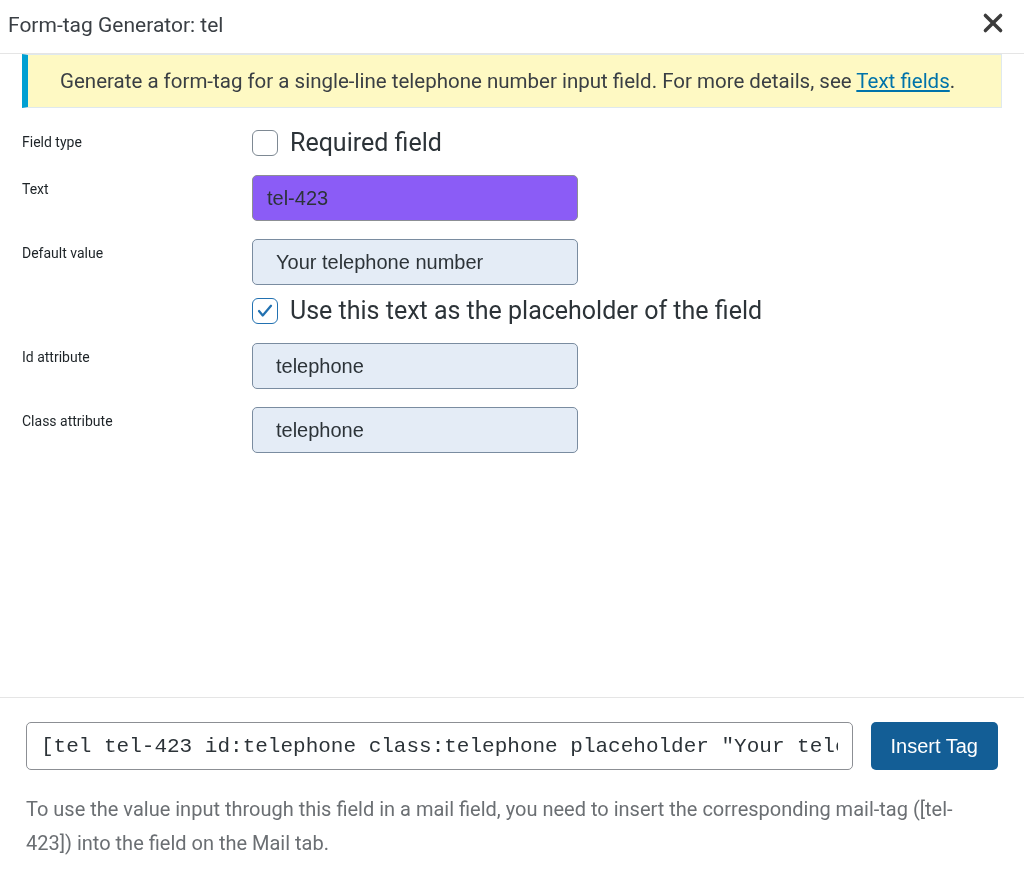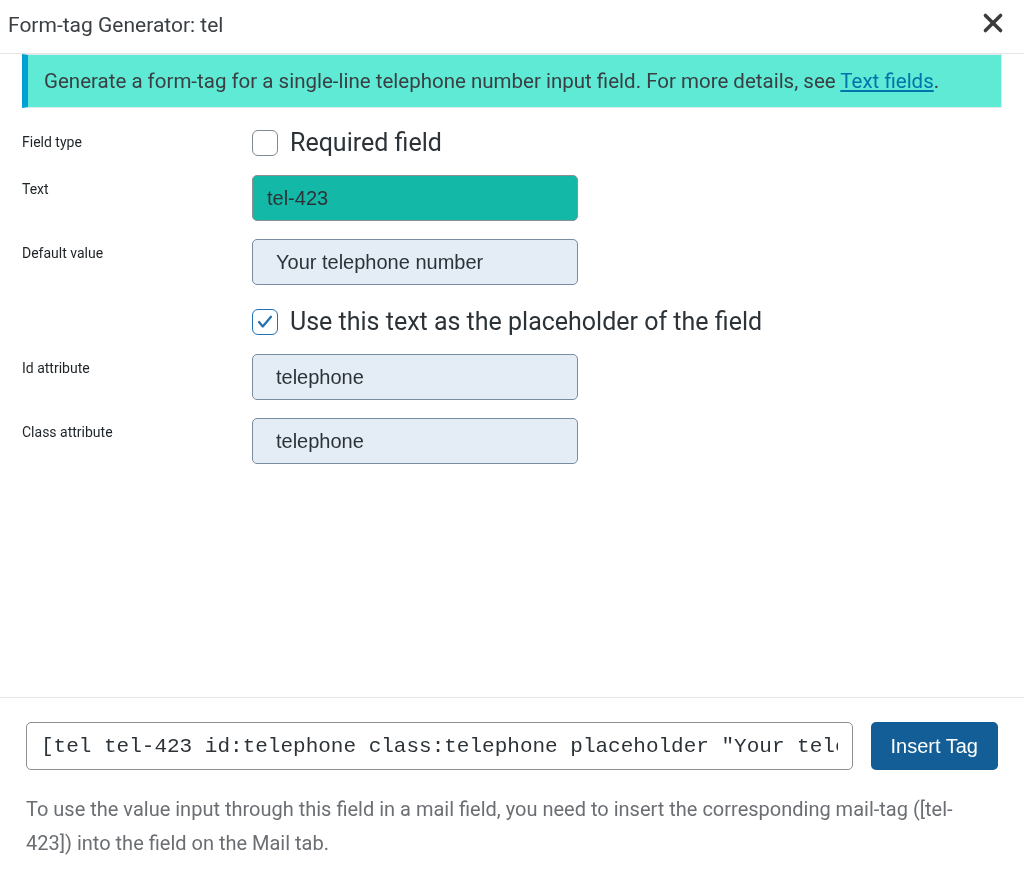--- a/index.html
+++ b/index.html
@@ -32,24 +32,24 @@
     font-size: 28px;
     line-height: 1;
   }
   .dialog-body {
     flex: 1;
     padding: 0 22px;
     overflow: hidden;
   }
   .info-banner {
     margin-top: 0;
-    background: #5eead4;
+    background: #fef9c3;
     border: 1px solid #dfe9ee;
     border-left: 6px solid #00a0d2;
-    padding: 14px 16px;
+    padding: 14px 32px;
     font-size: 20.5px;
     color: #3a3f44;
   }
   .info-banner a {
     color: #0073aa;
     text-decoration: underline;
   }
   .form-table {
     margin-top: 20px;
     width: 100%;
@@ -91,30 +91,30 @@
   .wp-checkbox.checked svg { display: block; }
   .wp-checkbox svg { display: none; width: 18px; height: 18px; }
   .wp-input {
     width: 326px;
     height: 46px;
     border: 1px solid #8c8f94;
     border-radius: 5px;
     padding: 0 14px;
     font-size: 20px;
     color: #2c3338;
-    background: #14b8a6;
+    background: #8b5cf6;
     outline: none;
   }
   .wp-input.tint {
     background: #e4ecf6;
     border-color: #7a8ca0;
     padding-left: 23px;
   }
   .sub-check {
-    margin-top: 22px;
+    margin-top: 11px;
   }
   .dialog-footer {
     border-top: 1px solid #e5e5e5;
     padding: 24px 26px 20px 26px;
   }
   .tag-row {
     display: flex; gap: 18px; align-items: stretch;
   }
   .tag-output {
     flex: 1;

